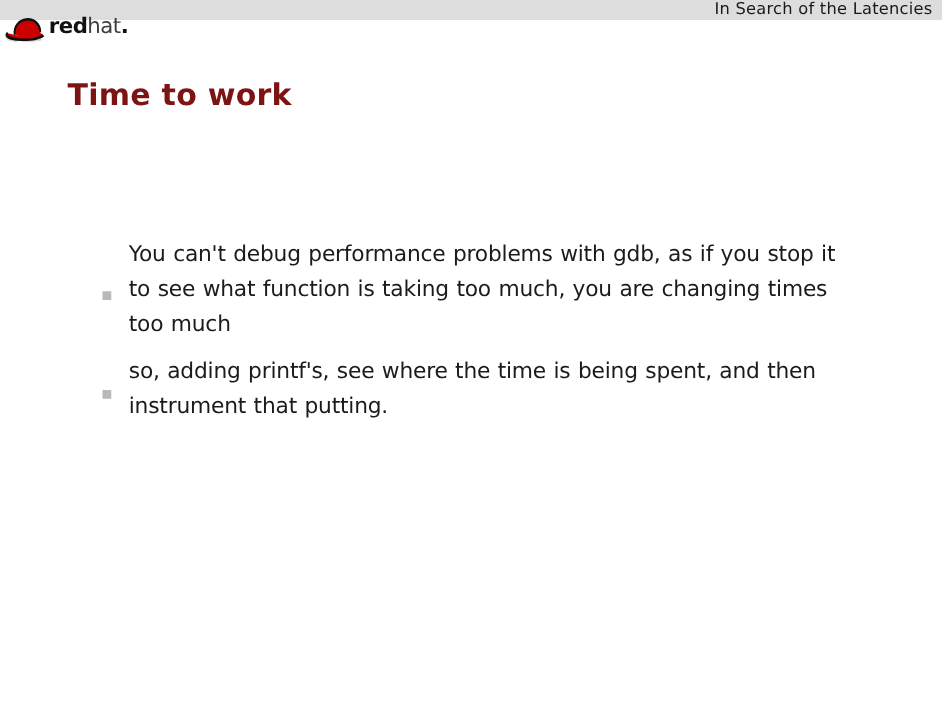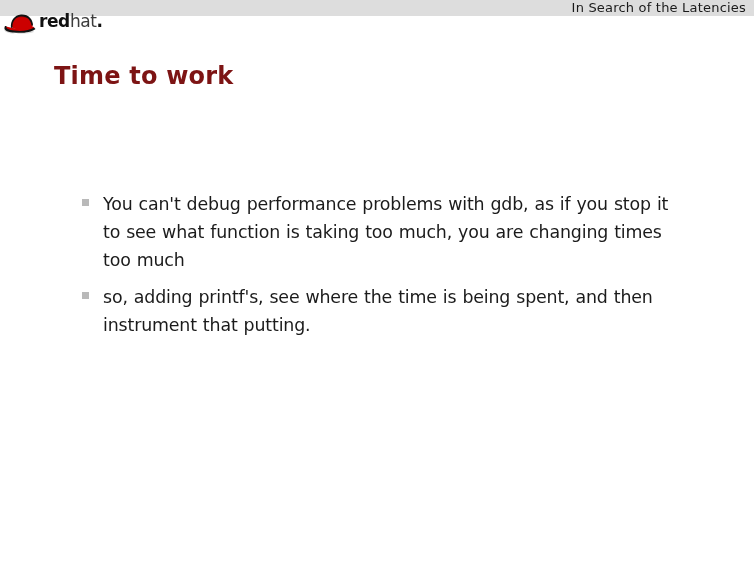--- a/index.html
+++ b/index.html
@@ -93,21 +93,21 @@
 
   
   .bullets {
     position: absolute;
     left: 82px;
     top: 190px;
     width: 600px;
   }
   .bullet-item {
     display: flex;
-    align-items: flex-start;
+    align-items: center;
     margin-bottom: 9px;
   }
   .bullet-marker {
     flex: 0 0 auto;
     width: 7px;
     height: 7px;
     background: #b9b9b9;
     margin-top: 9px;
     margin-right: 14px;
   }

